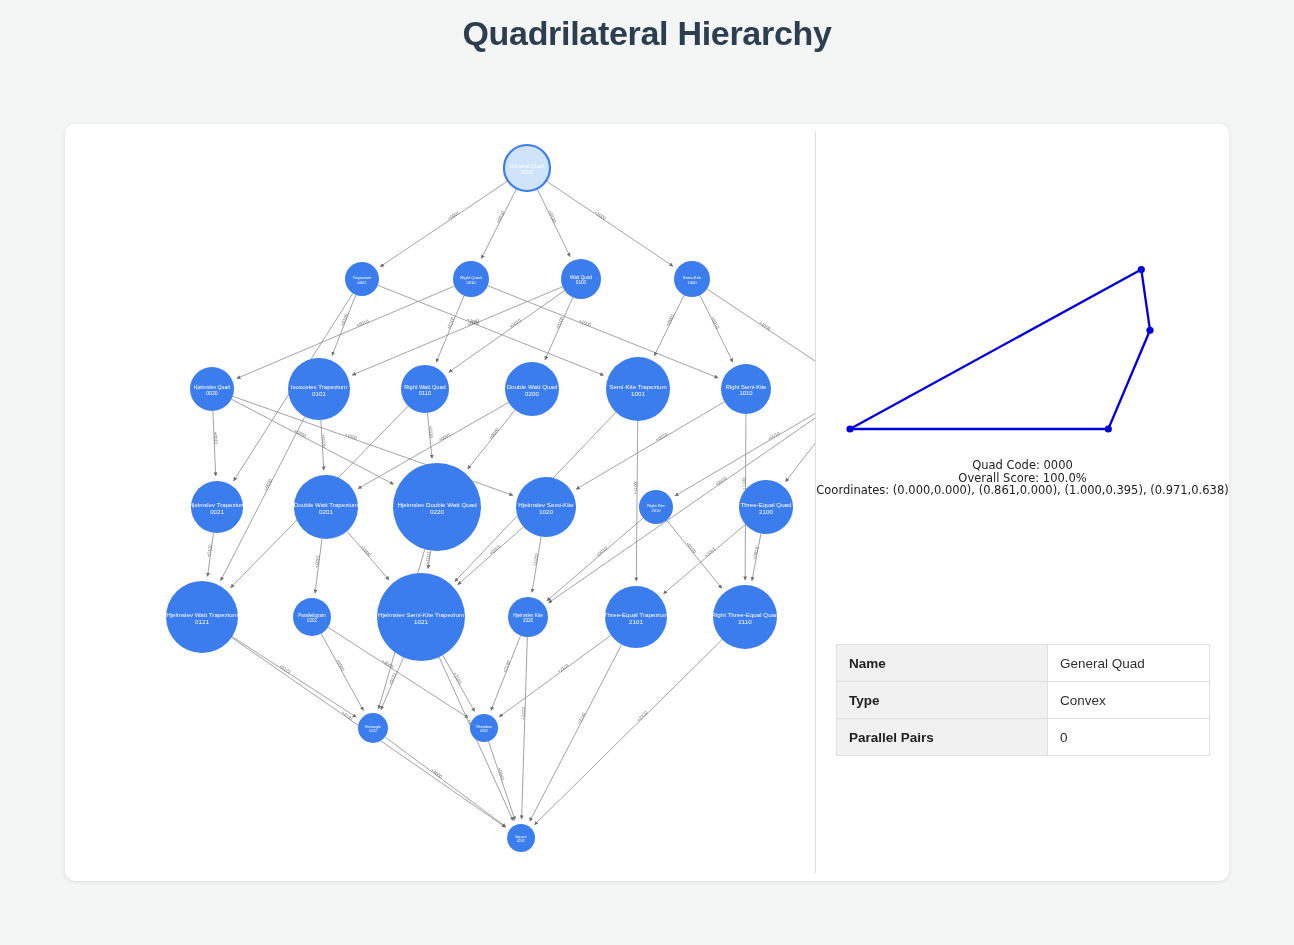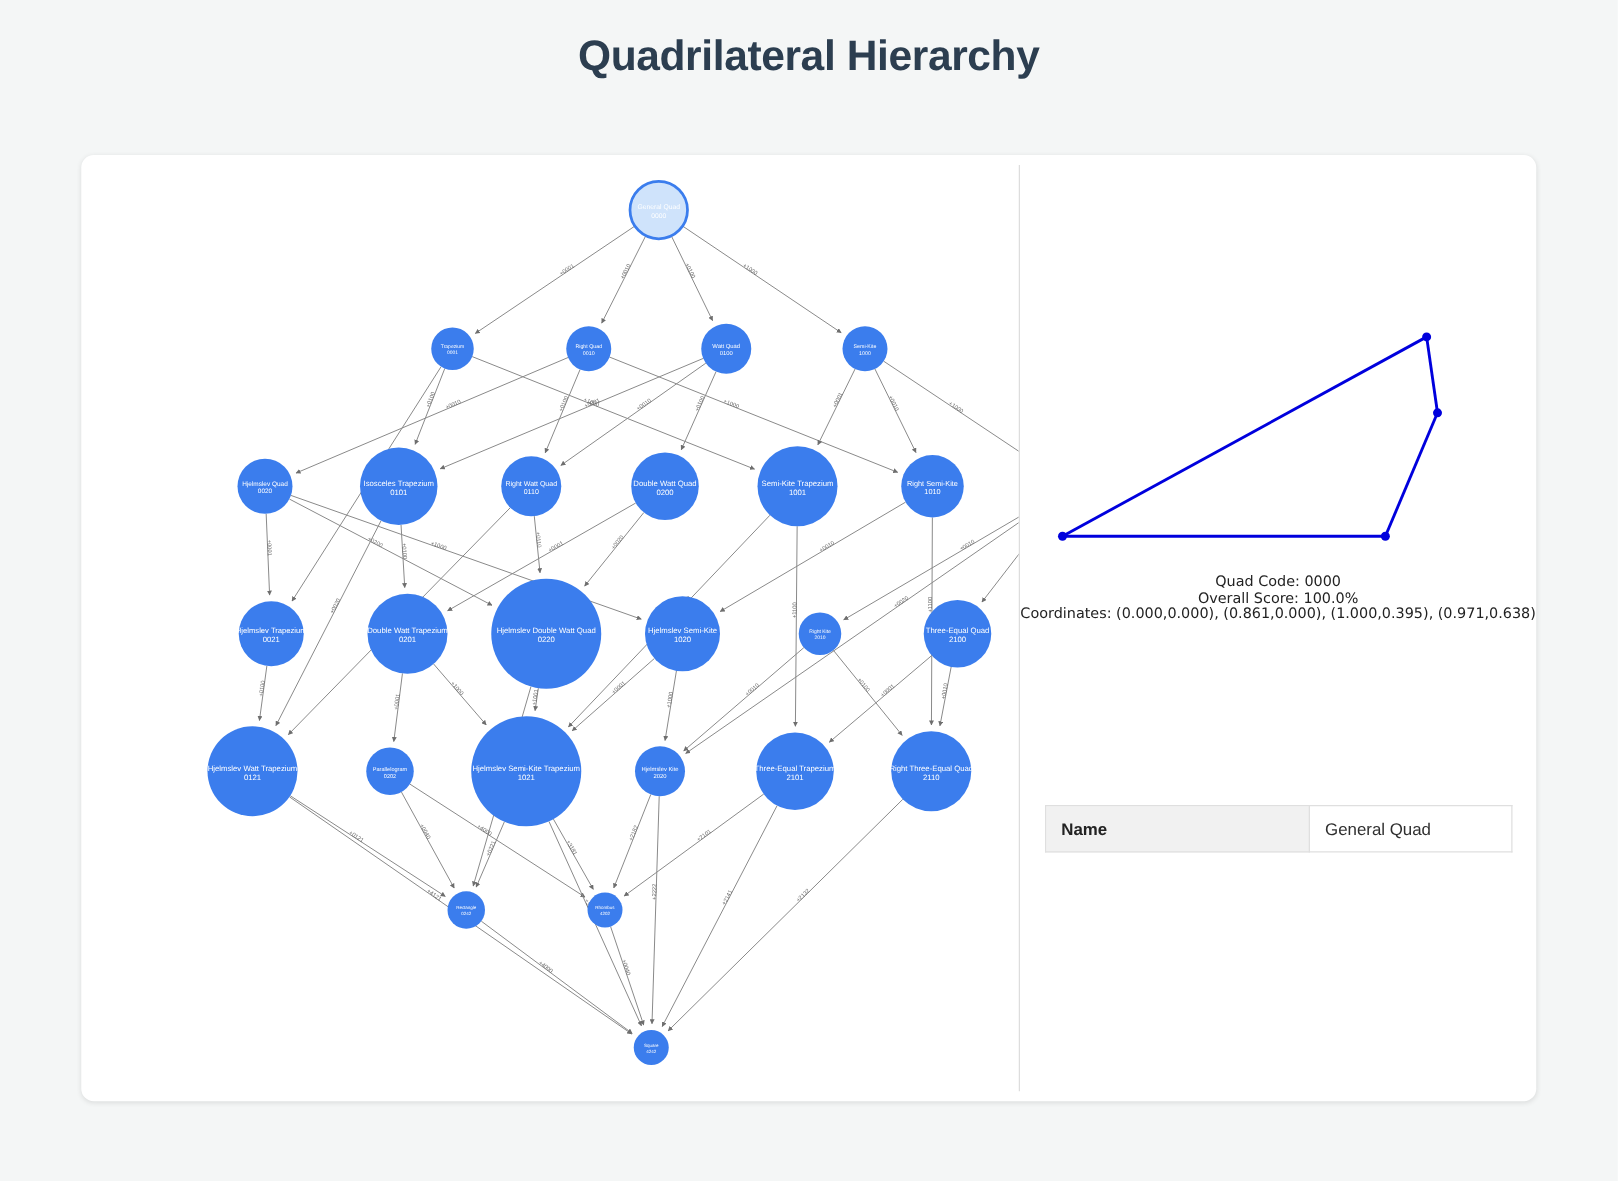--- a/index.html
+++ b/index.html
@@ -10,21 +10,21 @@
     background: #f4f6f6;
     font-family: "Liberation Sans", sans-serif;
     overflow: hidden;
   }
   #page-title {
     text-align: center;
     color: #2c3e50;
     font-size: 34px;
     font-weight: bold;
     letter-spacing: -0.3px;
-    margin: 22px 0 0 0;
+    margin: 10px 0 0 0;
     padding: 0;
     line-height: 46px;
   }
   #card {
     position: absolute;
     left: 65px;
     top: 124px;
     width: 1164px;
     height: 757px;
     background: #ffffff;
@@ -391,17 +391,25 @@
     <div id="caption">Quad Code: 0000
 Overall Score: 100.0%
 Coordinates: (0.000,0.000), (0.861,0.000), (1.000,0.395), (0.971,0.638)</div>
 
     <table id="props-table">
       <tbody id="props-body">
           <tr>
             <td class="k">Name</td>
             <td class="v">General Quad</td>
           </tr>
+          <tr>
+            <td class="k">Type</td>
+            <td class="v">Convex</td>
+          </tr>
+          <tr>
+            <td class="k">Parallel Pairs</td>
+            <td class="v">0</td>
+          </tr>
         </tbody>
     </table>
   </div>
 
 </div>
 
 </body></html>

